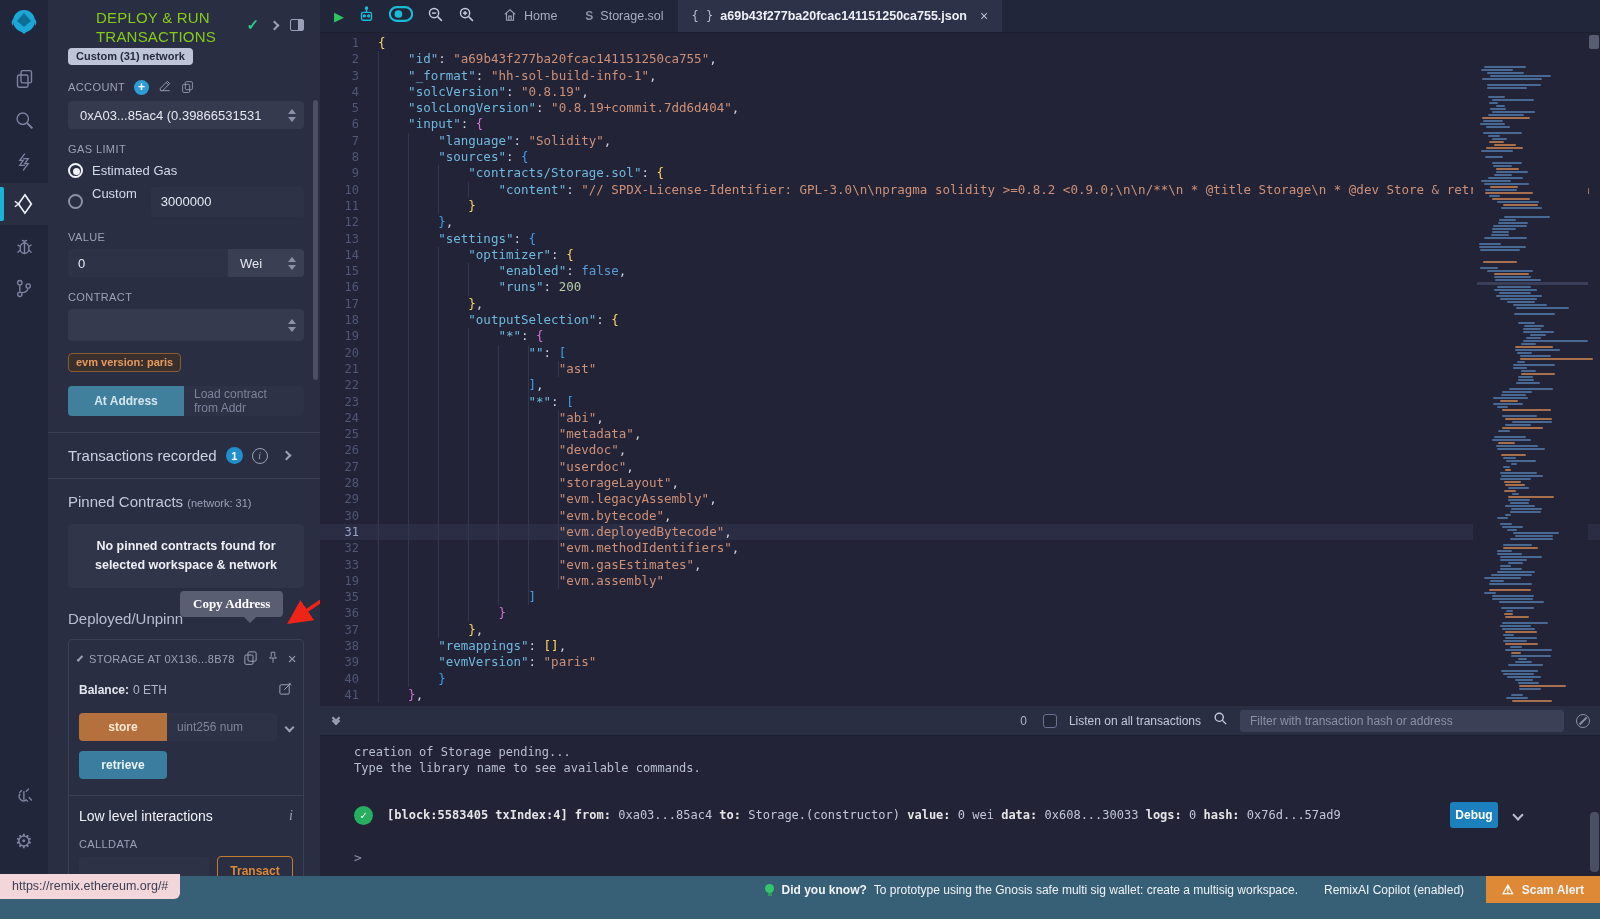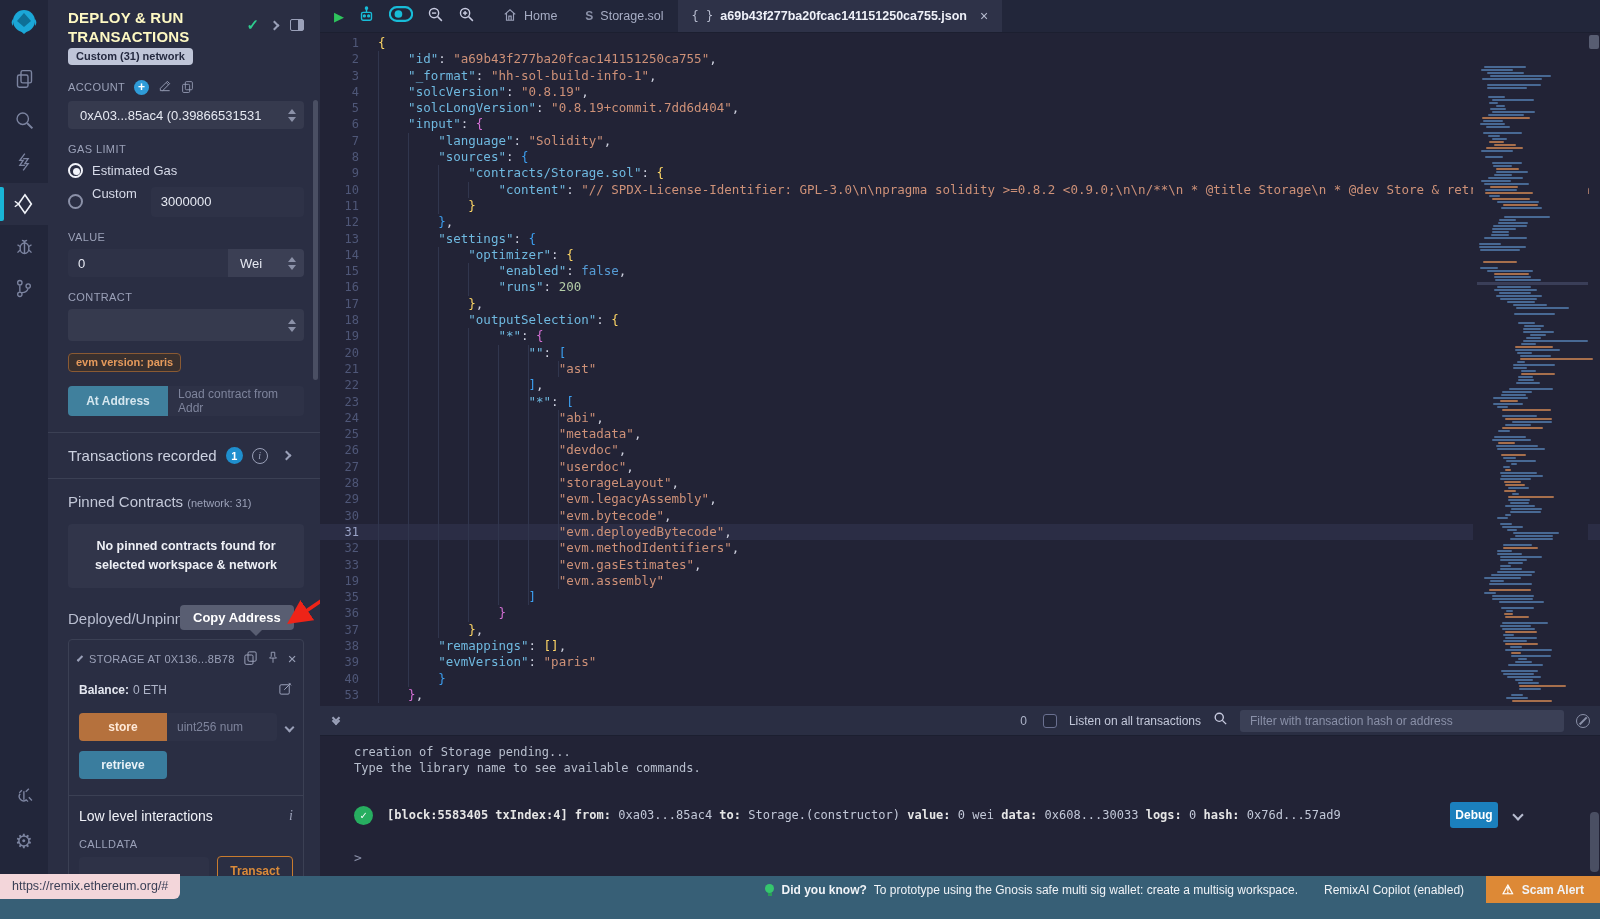--- a/index.html
+++ b/index.html
@@ -25,22 +25,22 @@
   .rail-icon.active svg { stroke:#f2f4fa; }
   .rail-icon.active::before { content:""; position:absolute; left:0; top:4px; bottom:4px; width:4px;
     background:#19b5d6; border-radius:0 2px 2px 0; }
   #rail .spacer { flex:1; }
 
   
   #panel { position:absolute; left:48px; top:0; width:272px; height:876px; background:#2a2e43;
     color:#c6cbdc; font-size:12px; overflow:hidden; }
   #panel .inner { padding:8px 16px 0 20px; }
   .p-header { display:flex; align-items:flex-start; }
-  .p-title { font-size:15px; font-weight:700; color:#fef9c3; line-height:19px; width:160px;
-    letter-spacing:.2px; text-transform:uppercase; }
+  .p-title { font-size:15px; font-weight:400; color:#84cc16; line-height:19px; width:160px;
+    letter-spacing:.2px; text-transform:uppercase;margin-left:28px; }
   .p-header-icons { margin-left:auto; display:flex; align-items:center; gap:12px; padding-top:8px; }
   .ck { color:#2ecc8e; font-size:15px; font-weight:700; }
   .split-icon { width:14px; height:12px; border:1.5px solid #9aa0b8; border-radius:2px; position:relative; }
   .split-icon::after { content:""; position:absolute; right:0; top:0; bottom:0; width:5px; background:#9aa0b8; }
   .net-badge { display:inline-block; background:#bfc5d8; color:#252a40; font-weight:700; font-size:11px;
     padding:2px 8px 3px; border-radius:4px; margin:2px 0 12px; }
   .lbl { font-size:11px; color:#9ba1b8; letter-spacing:.4px; margin:14px 0 6px; }
   .lbl-row { display:flex; align-items:center; gap:9px; }
   .plus-circle { width:15px; height:15px; border-radius:50%; background:#2f9cd8; color:#fff; font-size:12px;
     font-weight:700; display:inline-flex; align-items:center; justify-content:center; line-height:0; }
@@ -51,21 +51,21 @@
   .radio.on { border-color:#f2f4fa; }
   .radio.on::after { content:""; position:absolute; left:3px; top:3px; width:7px; height:7px; border-radius:50%; background:#f2f4fa; }
   .radio-row { display:flex; align-items:center; gap:9px; margin:8px 0; color:#d6dae8; font-size:13px; }
   .inp { background:#2e3247; border-radius:4px; height:28px; color:#e6e9f2; font-size:13px;
     display:flex; align-items:center; padding:0 10px; }
   .inp .ph { color:#7e849c; }
   .evm-badge { display:inline-block; margin-top:12px; font-size:11px; font-weight:700; color:#e59a5c;
     background:#39302e; border:1px solid #8a5a33; border-radius:4px; padding:2px 7px 3px; }
   .addr-row { display:flex; margin-top:14px; }
   .btn-ataddr { background:#40809d; color:#d4e6ef; font-weight:700; font-size:12px; border:none;
-    border-radius:4px 0 0 4px; width:100px; height:30px; }
+    border-radius:4px 0 0 4px; width:116px; height:30px; }
   .addr-row .inp { flex:1; border-radius:0 4px 4px 0; height:30px; font-size:12px; }
   .hr { height:1px; background:#3b4054; margin:16px -16px 0 -20px; }
   .sec-row { display:flex; align-items:center; gap:9px; padding:14px 0; font-size:15px; color:#ccd1e0; }
   .badge-blue { background:#1f8fce; color:#fff; border-radius:50%; width:17px; height:17px; font-size:11px;
     font-weight:700; display:inline-flex; align-items:center; justify-content:center; }
   .info-i { width:16px; height:16px; border:1.5px solid #9aa0b8; border-radius:50%; color:#9aa0b8;
     font-size:10px; font-style:italic; font-family:"Liberation Serif",serif; display:inline-flex;
     align-items:center; justify-content:center; }
   .pinned-title { padding-top:14px; font-size:15px; color:#c3c8d8; }
   .pinned-title small { font-size:11px; color:#9ba1b8; }
@@ -86,22 +86,22 @@
   .btn-retrieve { display:block; background:#3a7d9e; color:#eaf3f8; font-weight:700; font-size:12px;
     border:none; border-radius:4px; width:88px; height:28px; margin-top:10px; }
   .card .hr2 { height:1px; background:#3b4054; margin:16px -10px 0; }
   .lowlevel { display:flex; align-items:center; margin-top:12px; color:#f0f2f8; font-size:14px; }
   .lowlevel .i { margin-left:auto; color:#9aa0b8; font-style:italic; font-family:"Liberation Serif",serif; }
   .calldata-row { display:flex; align-items:center; margin-top:6px; }
   .calldata-row .inp { flex:1; height:28px; }
   .btn-transact { background:transparent; border:1px solid #c87b2e; color:#d98a3a; font-weight:700;
     font-size:12px; border-radius:4px; width:76px; height:30px; margin-left:8px; }
   #panel-scroll { position:absolute; right:2px; top:100px; width:5px; height:280px; background:#4a4f63; border-radius:3px; }
-  .tooltip { position:absolute; left:132px; top:605px; background:#595e72; color:#fff; font-weight:700;
-    font-size:13px; padding:5px 13px; border-radius:4px; z-index:8; }
+  .tooltip { position:absolute; left:132px; top:591px; background:#595e72; color:#fff; font-weight:700;
+    font-size:13px; padding:5px 13px; border-radius:4px; z-index:8;font-family:Liberation Serif, serif; }
   .tooltip::after { content:""; position:absolute; left:62%; bottom:-6px; border-left:6px solid transparent;
     border-right:6px solid transparent; border-top:6px solid #595e72; }
   #arrow-svg { position:absolute; left:180px; top:578px; z-index:9; pointer-events:none; }
 
   
   #editor { position:absolute; left:320px; top:0; width:1280px; height:706px; background:#222336; }
   #edit-toolbar { height:33px; background:#22263a; display:flex; align-items:stretch; border-bottom:1px solid #1c1f30; }
   .tool-group { display:flex; align-items:center; gap:14px; padding:0 14px; }
   .play { color:#2fc45d; font-size:13px; }
   .tab { display:flex; align-items:center; gap:7px; padding:0 14px; font-size:12.5px; color:#a7adc4; }
@@ -460,21 +460,21 @@
         <div class="code-line active"><span class="gut">31</span><span class="tk-w">                        </span><span class="tk-s">"evm.deployedBytecode"</span><span class="tk-p">,</span></div>
         <div class="code-line"><span class="gut">32</span><span class="tk-w">                        </span><span class="tk-s">"evm.methodIdentifiers"</span><span class="tk-p">,</span></div>
         <div class="code-line"><span class="gut">33</span><span class="tk-w">                        </span><span class="tk-s">"evm.gasEstimates"</span><span class="tk-p">,</span></div>
         <div class="code-line"><span class="gut">19</span><span class="tk-w">                        </span><span class="tk-s">"evm.assembly"</span></div>
         <div class="code-line"><span class="gut">35</span><span class="tk-w">                    </span><span class="tk-u">]</span></div>
         <div class="code-line"><span class="gut">36</span><span class="tk-w">                </span><span class="tk-m">}</span></div>
         <div class="code-line"><span class="gut">37</span><span class="tk-w">            </span><span class="tk-y">}</span><span class="tk-p">,</span></div>
         <div class="code-line"><span class="gut">38</span><span class="tk-w">        </span><span class="tk-k">"remappings"</span><span class="tk-p">: </span><span class="tk-y">[]</span><span class="tk-p">,</span></div>
         <div class="code-line"><span class="gut">39</span><span class="tk-w">        </span><span class="tk-k">"evmVersion"</span><span class="tk-p">: </span><span class="tk-s">"paris"</span></div>
         <div class="code-line"><span class="gut">40</span><span class="tk-w">        </span><span class="tk-u">}</span></div>
-        <div class="code-line"><span class="gut">53</span><span class="tk-w">    </span><span class="tk-m">}</span><span class="tk-p">,</span></div>
+        <div class="code-line"><span class="gut">41</span><span class="tk-w">    </span><span class="tk-m">}</span><span class="tk-p">,</span></div>
       </div>
     <div id="minimap">
         <div class="mm-row" style="margin-left: 7.17265px; width: 41.8036px; background: rgba(86, 130, 180, 0.75);"></div>
         <div class="mm-row" style="margin-left: 3.5443px; width: 32.2393px; background: rgba(86, 130, 180, 0.75);"></div>
         <div class="mm-row" style="margin-left: 9.65724px; width: 37.321px; background: rgba(86, 130, 180, 0.75);"></div>
         <div class="mm-row" style="margin-left: 12.643px; width: 60.9559px; background: rgba(86, 130, 180, 0.75);"></div>
         <div class="mm-row" style="margin-left: 5.46238px; width: 59.3092px; background: rgba(86, 130, 180, 0.75);"></div>
         <div class="mm-row"></div>
         <div class="mm-row" style="margin-left: 9.99914px; width: 53.7302px; background: rgba(86, 130, 180, 0.75);"></div>
         <div class="mm-row" style="margin-left: 9.80297px; width: 39.979px; background: rgba(86, 130, 180, 0.75);"></div>

